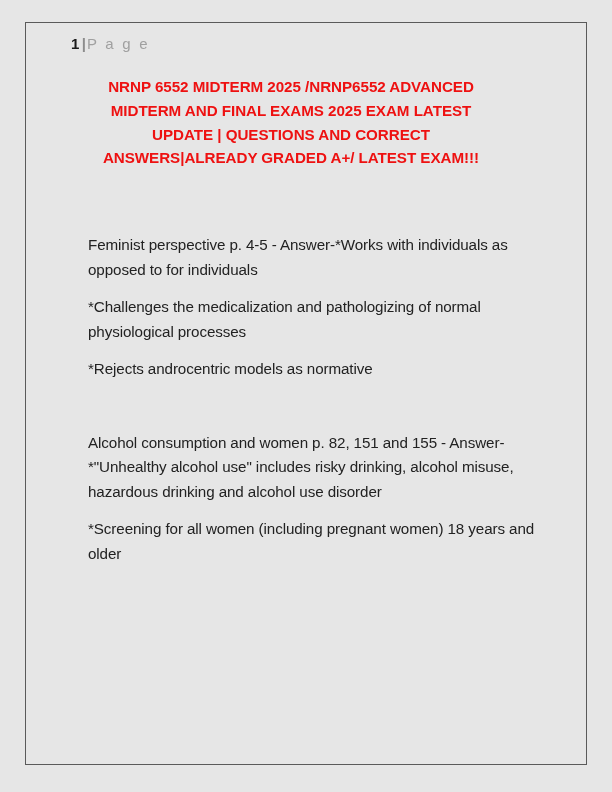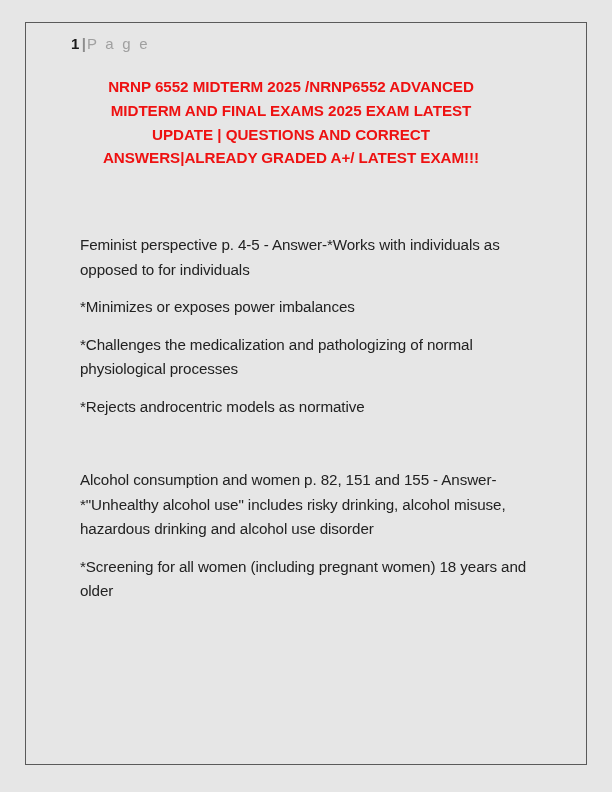--- a/index.html
+++ b/index.html
@@ -65,21 +65,21 @@
     position: absolute;
     left: 46px;
     top: 210px;
     width: 474px;
   }
 
   .para {
     color: #222222;
     font-size: 15.2px;
     line-height: 24.5px;
-    margin: 0 0 13px 8px;
+    margin: 0 0 13px 16px;
     letter-spacing: -0.1px;
   }
 
   .para-spacer {
     height: 36px;
   }
 </style>
 </head>
 <body>
 
@@ -93,21 +93,20 @@
     <div>NRNP 6552 MIDTERM 2025 /NRNP6552 ADVANCED</div>
     <div>MIDTERM AND FINAL EXAMS 2025 EXAM LATEST</div>
     <div>UPDATE | QUESTIONS AND CORRECT</div>
     <div>ANSWERS|ALREADY GRADED A+/ LATEST EXAM!!!</div>
   </div>
 
   <div class="body-block">
 
     <div>
       <p class="para">Feminist perspective p. 4-5 - Answer-*Works with individuals as opposed to for individuals</p>
-      <p class="para">*Minimizes or exposes power imbalances</p>
       <p class="para">*Challenges the medicalization and pathologizing of normal physiological processes</p>
       <p class="para">*Rejects androcentric models as normative</p>
     </div>
 
     <div class="para-spacer"></div>
 
     <div>
       <p class="para">Alcohol consumption and women p. 82, 151 and 155 - Answer-*"Unhealthy alcohol use" includes risky drinking, alcohol misuse, hazardous drinking and alcohol use disorder</p>
       <p class="para">*Screening for all women (including pregnant women) 18 years and older</p>
     </div>

